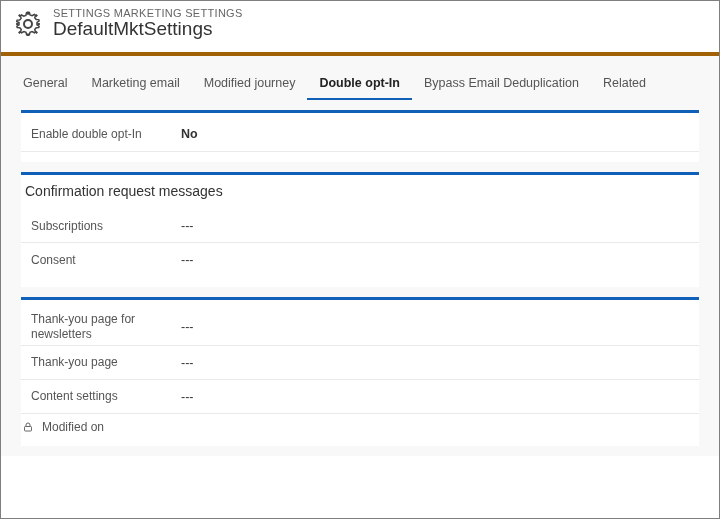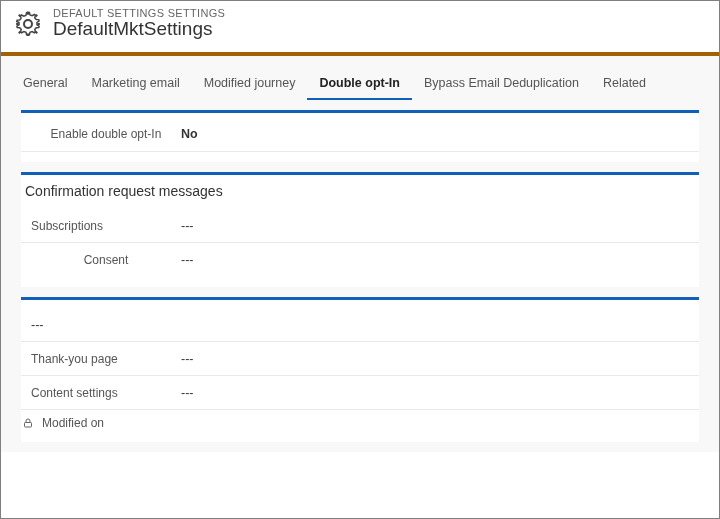--- a/index.html
+++ b/index.html
@@ -75,21 +75,21 @@
     color: #333;
     padding: 8px 4px 10px 4px;
   }
   .row {
     display: flex;
     align-items: center;
     min-height: 34px;
     border-bottom: 1px solid #e9e9e9;
     padding: 4px 0 4px 10px;
   }
-  .row:last-child { border-bottom: none; text-align: center; }
+  .row:last-child { border-bottom: none; }
   .row-label {
     width: 150px;
     font-size: 12px;
     color: #555;
     flex-shrink: 0;
     line-height: 1.2;
   }
   .row-value {
     font-size: 12.5px;
     color: #333;
@@ -121,21 +121,21 @@
 
   <div class="header">
     <div class="gear">
       <svg viewBox="0 0 24 24" fill="none" stroke="currentColor" stroke-width="1.6">
         <circle cx="12" cy="12" r="3.2"></circle>
         <path d="M12 2.5v2M12 19.5v2M4.6 4.6l1.4 1.4M18 18l1.4 1.4M2.5 12h2M19.5 12h2M4.6 19.4l1.4-1.4M18 6l1.4-1.4"></path>
         <path d="M12 2.5l1.1.2.5 2 1.7.7 1.8-1 .9.7-.6 2 1.2 1.3 2 .1.3 1.1-1.7 1.2v1.8l1.7 1.2-.3 1.1-2 .1-1.2 1.3.6 2-.9.7-1.8-1-1.7.7-.5 2-1.1.2-1.1-.2-.5-2-1.7-.7-1.8 1-.9-.7.6-2-1.2-1.3-2-.1-.3-1.1 1.7-1.2v-1.8L3 10l.3-1.1 2-.1L6.5 7.5l-.6-2 .9-.7 1.8 1 1.7-.7.5-2z" stroke-width="1.2" fill="none"></path>
       </svg>
     </div>
     <div class="header-text">
-      <div class="subtitle">DEFAULT SETTINGS SETTINGS</div>
+      <div class="subtitle">SETTINGS MARKETING SETTINGS</div>
       <div class="title">DefaultMktSettings</div>
     </div>
   </div>
 
   <div class="tabs-bar">
     <div class="tabs">
       <div class="tab">General</div>
       <div class="tab">Marketing email</div>
       <div class="tab">Modified journey</div>
       <div class="tab active">Double opt-In</div>
@@ -159,20 +159,21 @@
           <div class="row-value">---</div>
         </div>
         <div class="row row-inner">
           <div class="row-label">Consent</div>
           <div class="row-value">---</div>
         </div>
       </div>
 
       <div class="section" style="padding-top:8px;">
         <div class="row row-inner">
+          <div class="row-label">Thank-you page for newsletters</div>
           <div class="row-value">---</div>
         </div>
         <div class="row row-inner">
           <div class="row-label">Thank-you page</div>
           <div class="row-value">---</div>
         </div>
         <div class="row row-inner">
           <div class="row-label">Content settings</div>
           <div class="row-value">---</div>
         </div>

